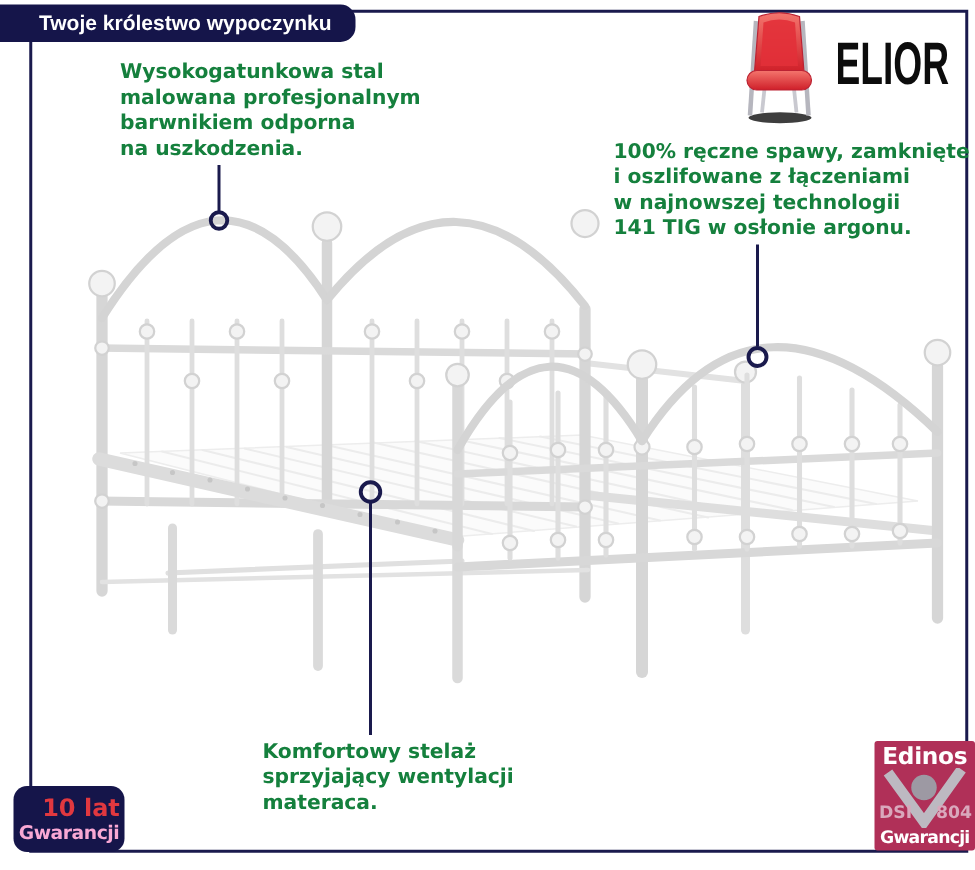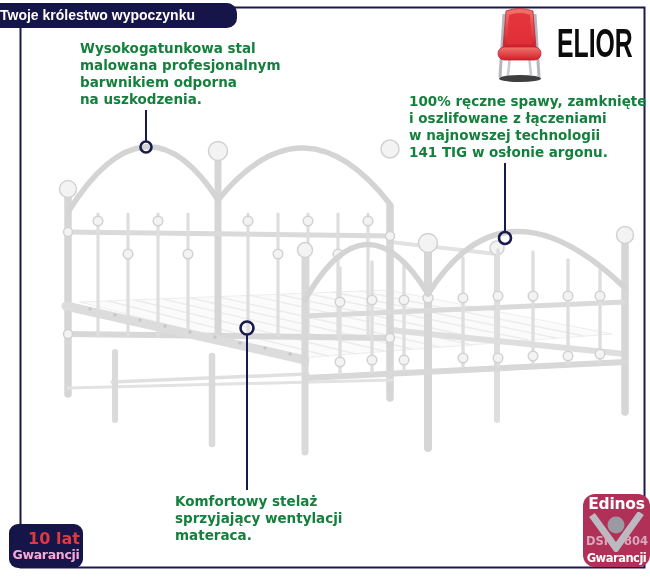--- a/index.html
+++ b/index.html
@@ -2,40 +2,40 @@
 <html><head>
 <meta charset="utf-8">
 <style>
   html,body{margin:0;padding:0;background:#fff;}
   .stage{position:relative;width:650px;height:580px;background:#ffffff;overflow:hidden;
          font-family:"DejaVu Sans",sans-serif;}
   .scene{position:absolute;left:0;top:0;z-index:1;}
   
   .banner{position:absolute;left:0;top:3px;z-index:3;width:237px;height:25px;background:#15154a;
           border-radius:0 10px 10px 0;color:#ffffff;font-weight:bold;font-size:14px;line-height:25px;
-          padding-left:0;box-sizing:border-box;font-family:"Liberation Sans",sans-serif;}
+          padding-left:26px;box-sizing:border-box;font-family:"Liberation Sans",sans-serif;}
   
   .ann{position:absolute;z-index:3;color:#15803d;font-weight:bold;font-size:13.5px;line-height:17px;
        white-space:pre-line;}
   .ann-steel{left:80px;top:40px;}
   .ann-welds{left:409px;top:93px;}
   .ann-slats{left:175px;top:493px;}
   
   .brand-name{position:absolute;left:557px;top:22px;z-index:3;color:#0c0c0c;
               font-family:"Liberation Sans",sans-serif;font-weight:800;font-size:40px;line-height:42px;
               transform:scaleX(.62);transform-origin:0 0;letter-spacing:0px;}
   .chair{position:absolute;left:492px;top:6px;z-index:3;}
   
   .warranty{position:absolute;left:9px;top:524px;z-index:4;width:74px;height:44px;background:#15154a;
             border-radius:9px;display:flex;flex-direction:column;justify-content:center;text-align:center;}
   .warranty .years{color:#e1383f;font-size:16px;font-weight:bold;line-height:18px;padding-left:16px;}
   .warranty .label{color:#f9a8d4;font-size:12.5px;font-weight:bold;line-height:14px;letter-spacing:-.3px;}
   
   .edinos{position:absolute;left:583px;top:494px;z-index:4;width:67px;height:73px;background:#b03058;
-          border-radius:12px;color:#fff;text-align:center;}
+          border-radius:2px;color:#fff;text-align:center;}
   .edinos .title{font-size:15.5px;font-weight:bold;line-height:17px;margin-top:2px;letter-spacing:-.2px;}
   .edinos .vgraphic{position:absolute;left:0;top:18px;}
   .edinos .standards{position:absolute;bottom:2px;left:0;width:100%;font-size:11.5px;font-weight:bold;
           letter-spacing:-.5px;}
 </style>
 </head>
 <body>
 
 <div class="stage">
 

